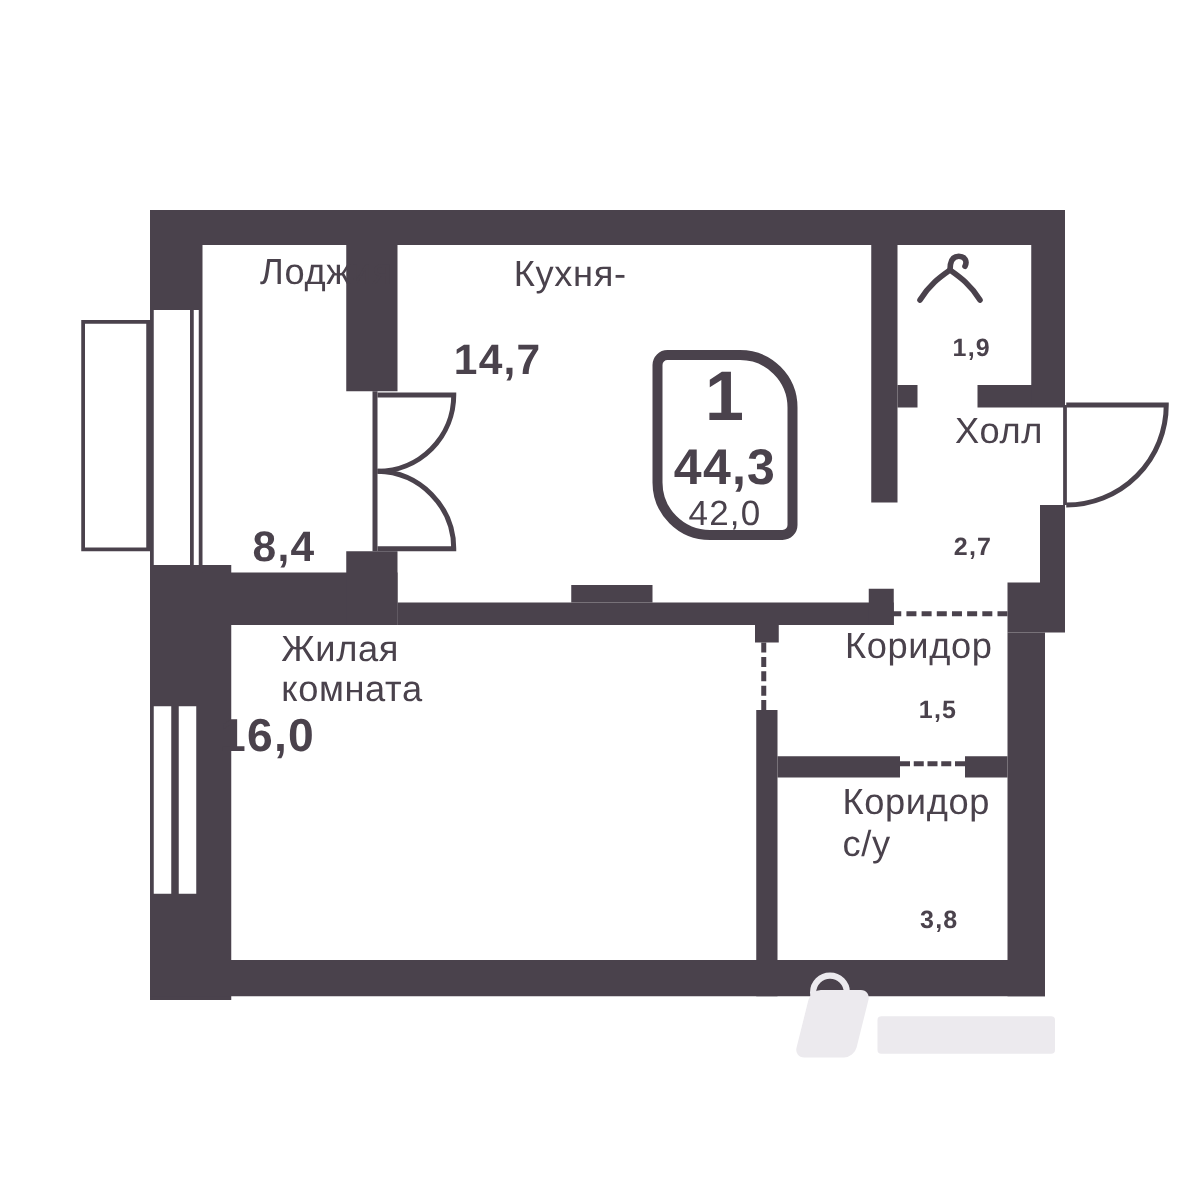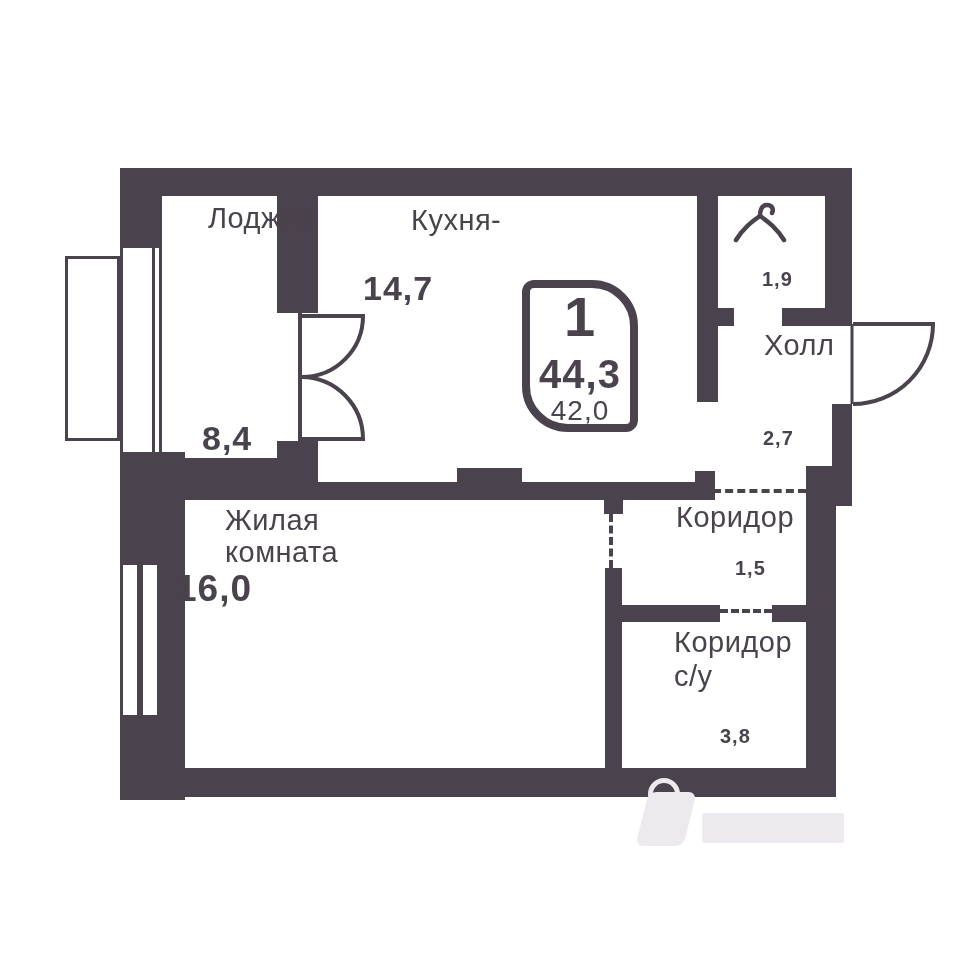--- a/index.html
+++ b/index.html
@@ -109,21 +109,21 @@
   <div class="num" style="left:762px;top:268px;">1,9</div>
 
   <div class="lbl" style="left:720px;top:330px;">Холл</div>
   <div class="num" style="left:763px;top:427px;">2,7</div>
 
   <div class="lbl" style="left:632px;top:502px;">Коридор</div>
   <div class="num" style="left:735px;top:557px;">1,5</div>
 
   <div class="lbl" style="left:630px;top:627px;">Коридор</div>
   <div class="lbl" style="left:630px;top:661px;">с/у</div>
-  <div class="num" style="left:720px;top:725px;">3,8</div>
+  <div class="num" style="left:736px;top:725px;">3,8</div>
 
   <div class="lbl" style="left:181px;top:505px;">Жилая</div>
   <div class="lbl" style="left:181px;top:537px;">комната</div>
   <div class="num" style="left:176px;top:568px;font-size:37px;">16,0</div>
 
   <div class="wm-ring" style="left:648px;top:778px;width:22px;height:22px;"></div>
   <div class="wm" style="left:642px;top:792px;width:48px;height:54px;transform:skewX(-14deg);border-radius:8px;"></div>
   <div class="wm" style="left:702px;top:813px;width:142px;height:30px;border-radius:3px;"></div>
 
 </div>

